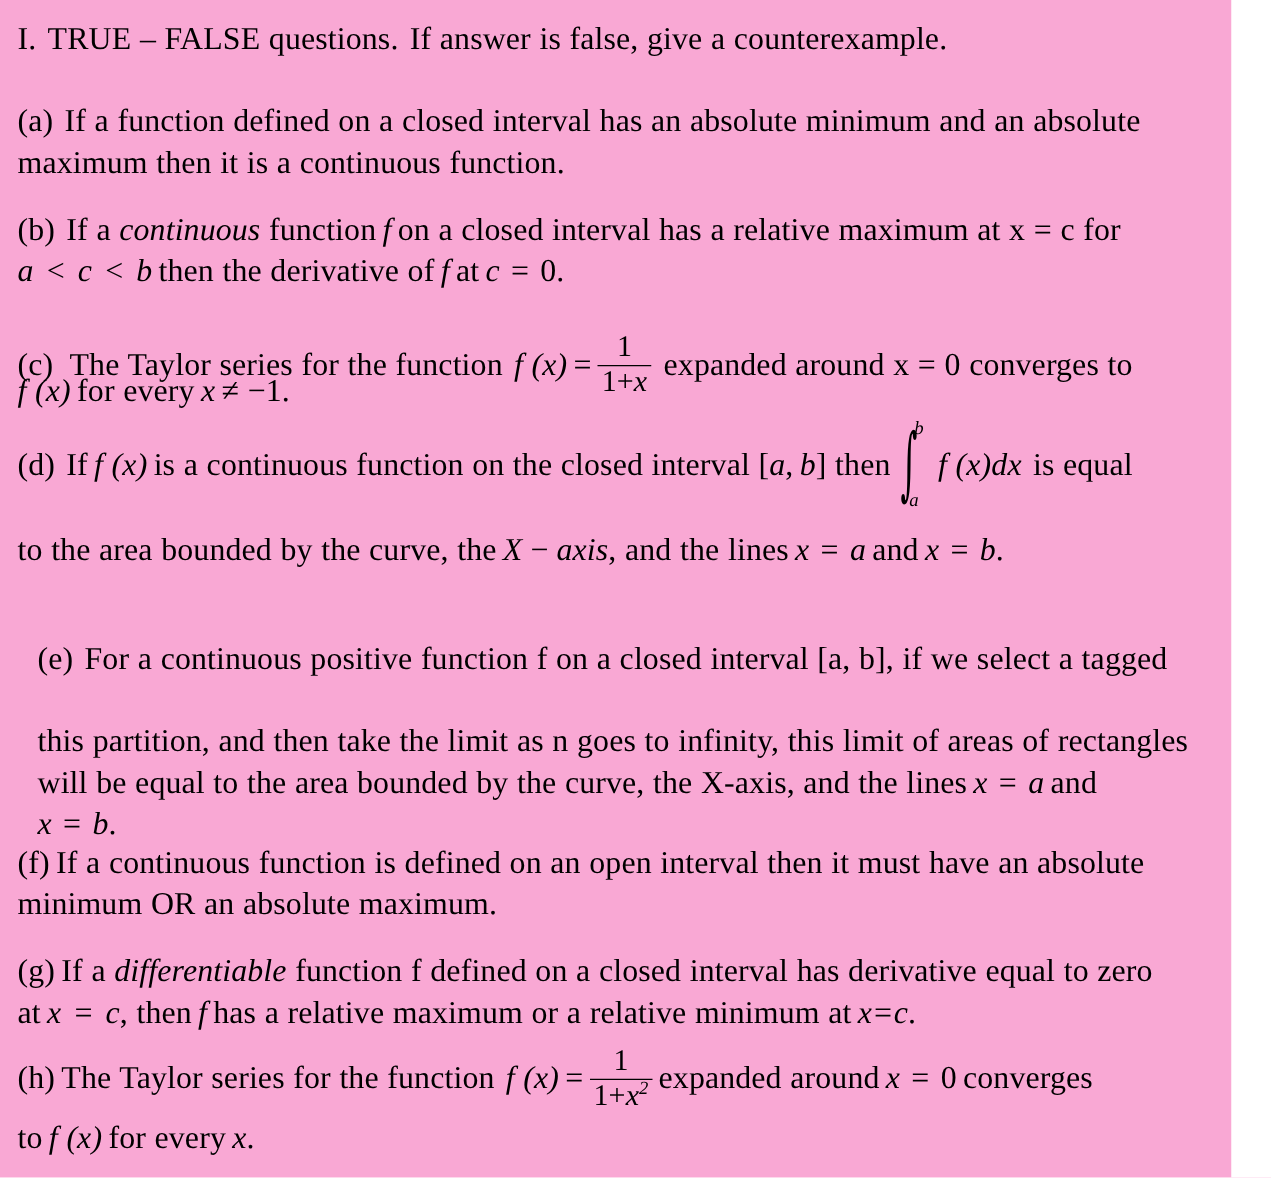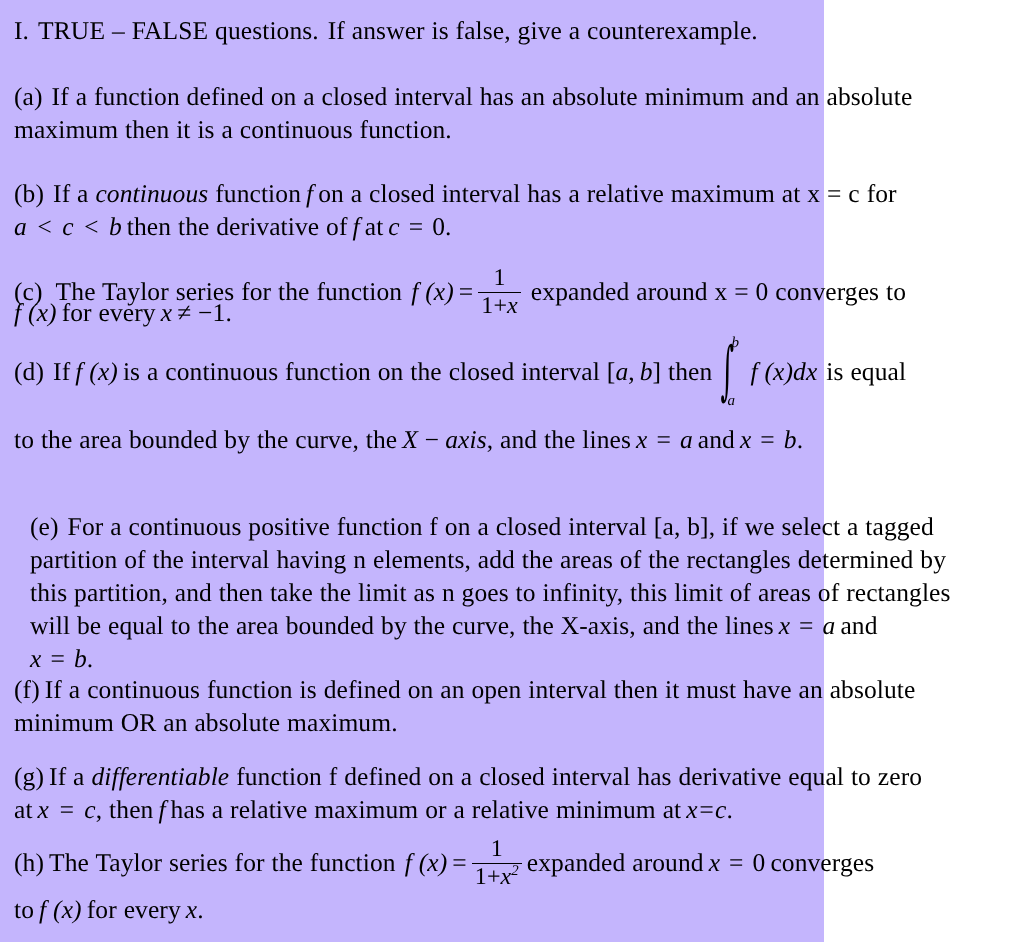--- a/index.html
+++ b/index.html
@@ -9,23 +9,23 @@
   }
   body {
     width: 1024px;
     height: 942px;
     font-family: "Liberation Serif", "DejaVu Serif", serif;
     color: #000000;
     overflow: hidden;
   }
   .page {
     position: relative;
-    width: 824px;
+    width: 985px;
     height: 942px;
-    background: #c4b5fd;
+    background: #f9a8d4;
     padding: 0;
     box-sizing: border-box;
   }
   .block {
     position: absolute;
     left: 14px;
     width: 996px;
     font-size: 25.5px;
     line-height: 33px;
     letter-spacing: 0.1px;
@@ -120,21 +120,21 @@
   .int-body {
     display: inline-block;
     font-style: italic;
     margin-left: 4px;
   }
   .int-body .pn { font-style: italic; }
 
   
   #b-heading { top: 14px; }
   #b-a       { top: 80px; }
-  #b-b       { top: 167px; margin-top: 10px; }
+  #b-b       { top: 167px; }
   #b-c1      { top: 248px; margin-top: 19px; }
   #b-c2      { top: 296px; }
   #b-d1      { top: 355px; }
   #b-d2      { top: 423px; }
   #b-e       { top: 510px; margin-left: 16px; }
   #b-f       { top: 673px; }
   #b-g       { top: 760px; }
   #b-h1      { top: 838px; }
   #b-h2      { top: 893px; }
 </style>
@@ -170,21 +170,21 @@
   <div class="block" id="b-d1">
     <span>(d)</span><span class="sp-md"></span><span>If</span><span class="sp-sm"></span><span class="mi">f (x)</span><span class="sp-sm"></span><span>is a continuous function on the closed interval [</span><span class="mi">a</span><span>,</span><span class="sp-sm"></span><span class="mi">b</span><span>] then</span><span class="integral"><span class="lim-top">b</span><span class="sign">∫</span><span class="lim-bot">a</span></span><span class="int-body"><span>f (x)</span><span class="pn">dx</span></span><span class="sp-md"></span><span>is equal</span>
   </div>
 
   <div class="block" id="b-d2">
     <span>to the area bounded by the curve, the</span><span class="sp-sm"></span><span class="mi">X</span><span class="sp-sm"></span><span class="mi">−</span><span class="sp-sm"></span><span class="mi">axis</span><span>, and the lines</span><span class="sp-sm"></span><span class="mi">x</span><span class="sp-md"></span><span>=</span><span class="sp-md"></span><span class="mi">a</span><span class="sp-sm"></span><span>and</span><span class="sp-sm"></span><span class="mi">x</span><span class="sp-md"></span><span>=</span><span class="sp-md"></span><span class="mi">b</span><span>.</span>
   </div>
 
   <div class="block" id="b-e">
     <span>(e)</span><span class="sp-md"></span><span>For a continuous positive function f on a closed interval [a, b], if we select a tagged</span><br>
-    <span>partition of the interval having n elements, add the areas of the rectangles determined by</span><br>
+    <br>
     <span>this partition, and then take the limit as n goes to infinity, this limit of areas of rectangles</span><br>
     <span>will be equal to the area bounded by the curve, the X-axis, and the lines</span><span class="sp-sm"></span><span class="mi">x</span><span class="sp-md"></span><span>=</span><span class="sp-md"></span><span class="mi">a</span><span class="sp-sm"></span><span>and</span><br>
     <span class="mi">x</span><span class="sp-md"></span><span>=</span><span class="sp-md"></span><span class="mi">b</span><span>.</span>
   </div>
 
   <div class="block" id="b-f">
     <span>(f)</span><span class="sp-sm"></span><span>If a continuous function is defined on an open interval then it must have an absolute</span><br>
     <span>minimum OR an absolute maximum.</span>
   </div>
 

